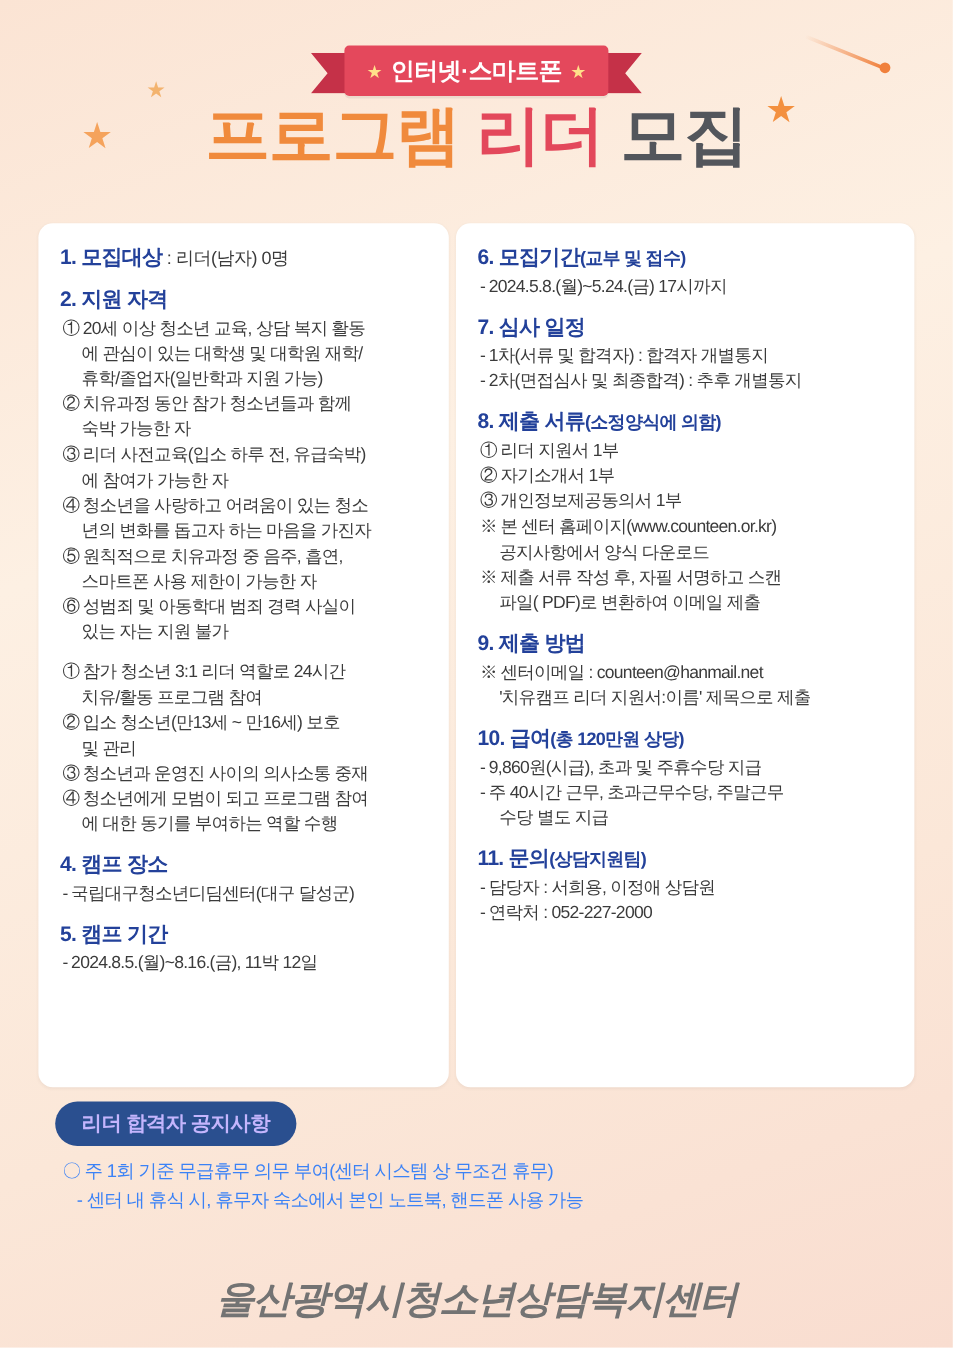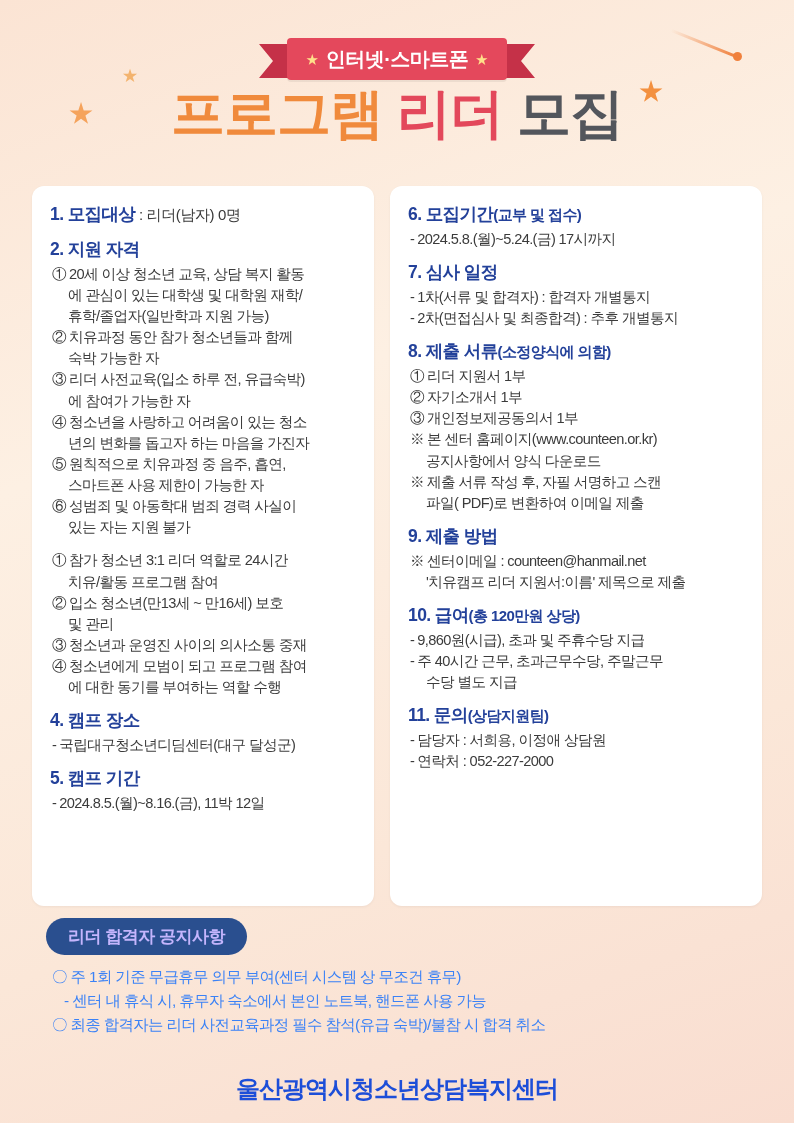--- a/index.html
+++ b/index.html
@@ -104,21 +104,21 @@
   }
 
   
   .columns {
     position: absolute;
     top: 186px;
     left: 32px;
     right: 32px;
     height: 720px;
     display: flex;
-    gap: 16px;
+    gap: 6px;
   }
   .card {
     background: #ffffff;
     border-radius: 12px;
     padding: 18px 18px 14px 18px;
     flex: 1;
     box-shadow: 0 1px 3px rgba(0,0,0,0.05);
   }
   .col-left { flex: 0 0 342px; }
   .col-right { flex: 1; }
@@ -180,24 +180,25 @@
     font-size: 15.4px;
     letter-spacing: -0.6px;
     line-height: 1.55;
     color: #3b82f6;
   }
   .footer {
     position: absolute;
     bottom: 18px;
     left: 0; right: 0;
     text-align: center;
-    font-size: 24px;
+    font-size: 32px;
     font-weight: bold;
-    color: #1d4ed8;
+    color: #737373;
     letter-spacing: -1px;
+    font-style: italic;
   }
 </style>
 </head>
 <body>
 
 <div class="header">
 
   <span class="star s1">★</span>
   <span class="star s2">★</span>
   <span class="star s3">★</span>
@@ -438,17 +439,16 @@
       </div>
     </div>
 
 </div>
 
 <div class="notice-wrap">
   <div class="notice-badge">리더 합격자 공지사항</div>
   <div class="notice-list" id="notice-list">
       <div class="notice-line">〇 주 1회 기준 무급휴무 의무 부여(센터 시스템 상 무조건 휴무)</div>
       <div class="notice-line" style="padding-left: 12px;">- 센터 내 휴식 시, 휴무자 숙소에서  본인 노트북, 핸드폰 사용 가능</div>
-      <div class="notice-line">〇 최종 합격자는 리더 사전교육과정 필수 참석(유급 숙박)/불참 시 합격 취소</div>
     </div>
 </div>
 
 <div class="footer">울산광역시청소년상담복지센터</div>
 
 </body></html>

